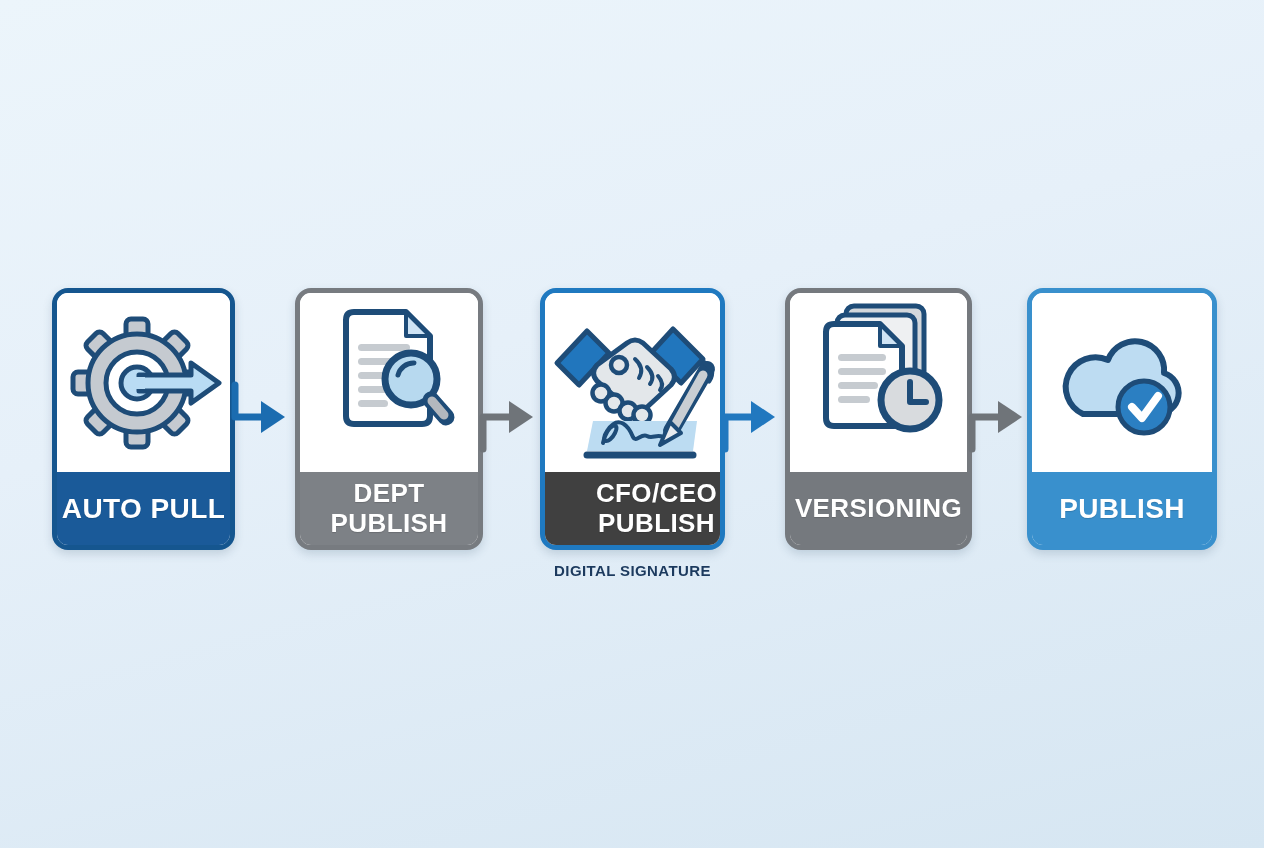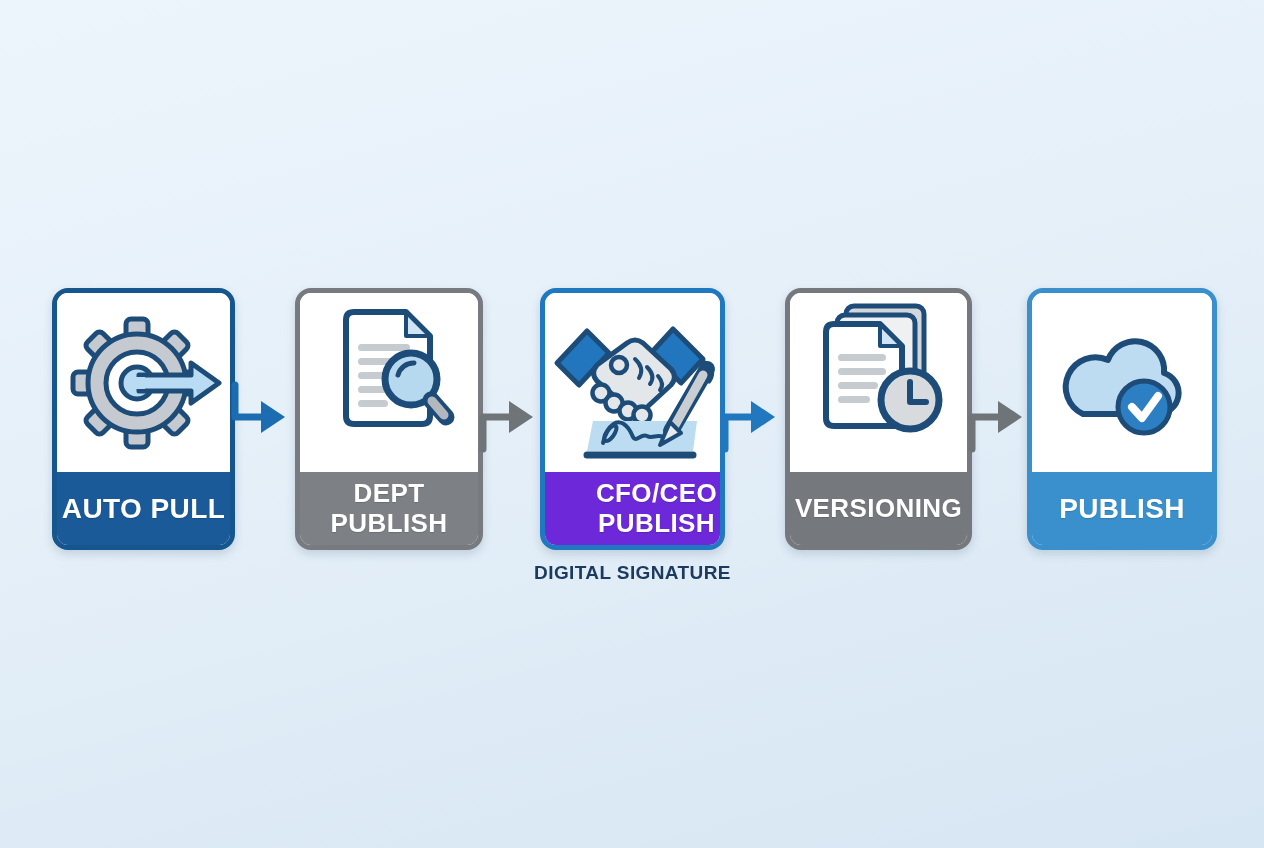--- a/index.html
+++ b/index.html
@@ -48,21 +48,21 @@
   .band span:empty{display:none;}
   .band-large{font-size:28px;}
   .connector{
     position:absolute;top:375px;width:64px;height:80px;
   }
   .annotation{
     position:absolute;
     left:505px;top:562px;width:255px;
     text-align:center;
     font-weight:700;
-    font-size:19px;
+    font-size:15px;
     letter-spacing:0.4px;
     color:#1c3a5e;
   }
 </style>
 </head>
 <body>
 
 <div class="stage">
 
   <div class="card card1" style="border-color: rgb(21, 86, 143);">
@@ -152,21 +152,21 @@
         <line x1="40" y1="152" x2="146" y2="152" stroke="#1e4c78" stroke-width="7" stroke-linecap="round"></line>
 
         <path d="M56,140 C60,120 74,118 68,130 C62,142 52,140 60,128 C72,110 82,124 86,134 C89,140 94,130 100,133 C105,136 110,131 116,134" fill="none" stroke="#1e4c78" stroke-width="4" stroke-linecap="round"></path>
 
         <line x1="124" y1="128" x2="160" y2="66" stroke="#1e4c78" stroke-width="16" stroke-linecap="round"></line>
         <line x1="127" y1="124" x2="156" y2="72" stroke="#c9ced3" stroke-width="9" stroke-linecap="round"></line>
         <path d="M158,60 q11,7 4,18" fill="none" stroke="#1e4c78" stroke-width="5" stroke-linecap="round"></path>
         <polygon points="113,142 123,119 134,130" fill="#e8ebee" stroke="#1e4c78" stroke-width="4" stroke-linejoin="round"></polygon>
       </svg>
     </div>
-    <div class="band" style="background: #6d28d9; color: rgb(255, 255, 255); padding-left: 48px;">
+    <div class="band" style="background: #404040; color: rgb(255, 255, 255); padding-left: 48px;">
       <span>CFO/CEO</span>
       <span>PUBLISH</span>
     </div>
   </div>
 
   <div class="card card4" style="border-color: rgb(117, 121, 126); gap: 28px;">
     <div class="icon-area">
       <svg width="150" height="145" viewBox="0 0 150 145">
         <rect x="42" y="10" width="78" height="102" rx="8" fill="#d3d7db" stroke="#1e4c78" stroke-width="5"></rect>
         <rect x="33" y="19" width="78" height="102" rx="8" fill="#eef0f2" stroke="#1e4c78" stroke-width="5"></rect>

